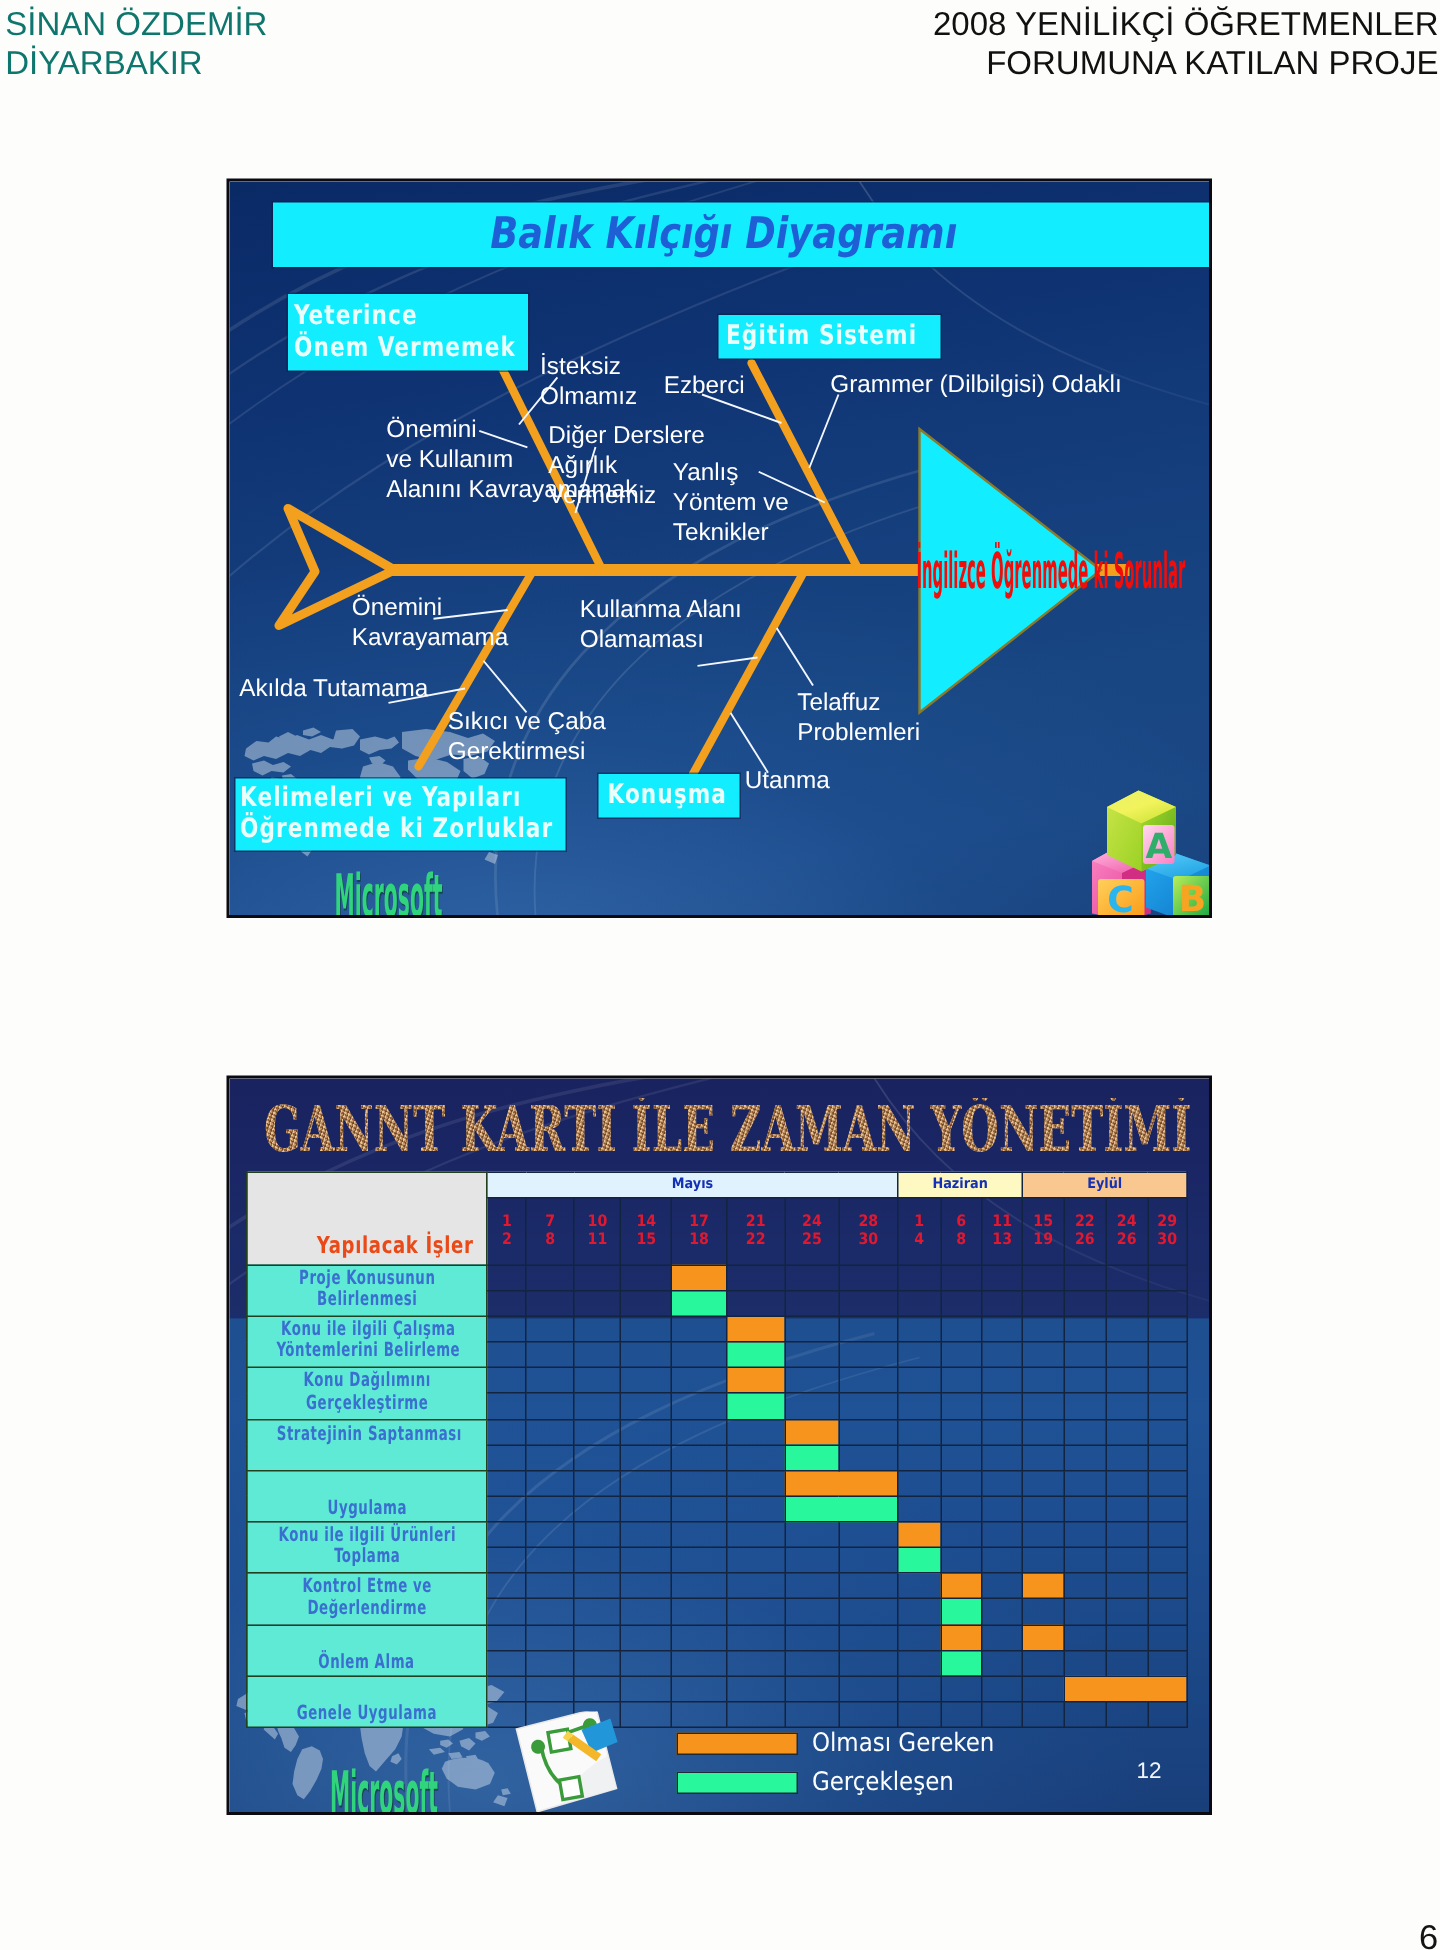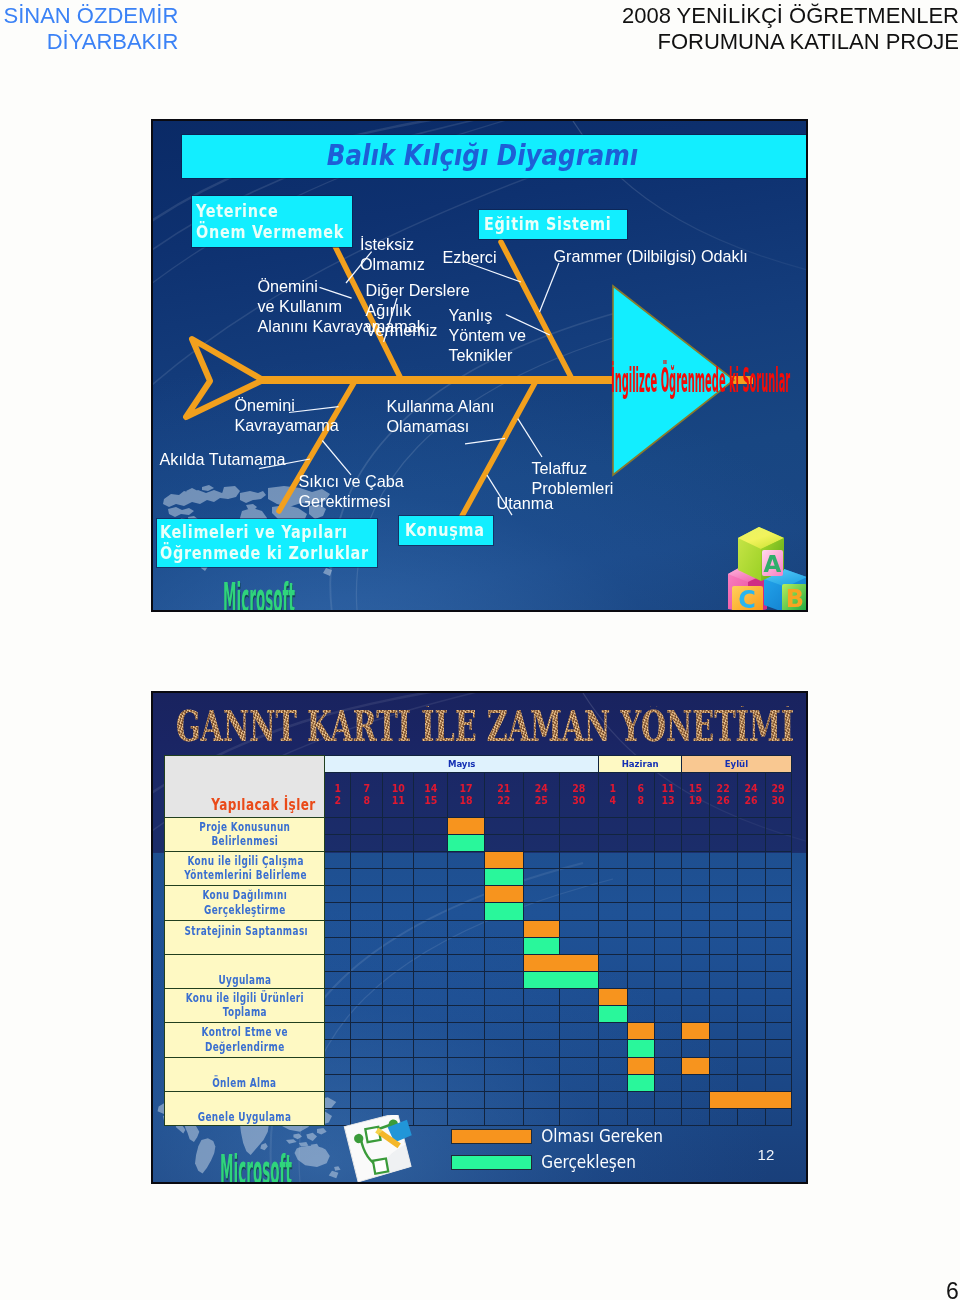--- a/index.html
+++ b/index.html
@@ -1,29 +1,29 @@
 <!DOCTYPE html>
 <html><head>
 <meta charset="utf-8">
 <style>
   * { box-sizing: border-box; }
   html,body { margin:0; padding:0; }
   body { width:960px; height:1300px; background:#fdfdfb; font-family:"Liberation Sans", sans-serif; position:relative; overflow:hidden; }
   .page { position:absolute; inset:0; }
 
   
-  .hdr-l { position:absolute; left:3.5px; top:2.5px; font-size:22px; line-height:26px; color:#3b82f6; white-space:nowrap;text-align:right; }
+  .hdr-l { position:absolute; left:3.5px; top:2.5px; font-size:22px; line-height:26px; color:#0f766e; white-space:nowrap; }
   .hdr-r { position:absolute; right:1px; top:2.5px; font-size:22px; line-height:26px; color:#111; text-align:right; white-space:nowrap; }
   .pageno { position:absolute; left:946px; top:1280px; font-size:23px; line-height:23px; color:#141414; }
 
   
   .slide { position:absolute; left:151px; width:657px; height:493px;
            border:2px solid #0a0a10; overflow:hidden; }
   #slide1 { top:119px; }
-  #slide2 { top:691px; }
+  #slide2 { top:717px; }
   .bg { position:absolute; inset:0; }
   #slide1 .bg { background:
         radial-gradient(ellipse 120% 90% at 30% 112%, rgba(70,130,200,0.55) 0%, rgba(40,95,170,0.25) 40%, rgba(0,0,0,0) 70%),
         linear-gradient(171deg,#0a2a66 0%, #0e3170 22%, #143d7c 48%, #184682 70%, #1a4784 86%, #174078 100%); }
   #slide2 .bg { background:
         radial-gradient(ellipse 95% 72% at 26% 96%, rgba(85,150,215,0.40) 0%, rgba(45,105,180,0.18) 45%, rgba(0,0,0,0) 72%),
         linear-gradient(180deg,
           #19235f 0%, #1a2564 10%, #1b2a68 22%, #1b2d6a 32.6%,
           #1e4f90 32.8%, #1f5296 45%, #1d4d90 62%, #1b4786 80%, #193f7a 100%); }
   .cyanbox { position:absolute; background:#12eeff; box-shadow:0 0 0 1px rgba(10,30,70,.55); }
@@ -45,42 +45,42 @@
   #c1 { left:289.5px; top:125.5px; }
   #c2 { left:400.5px; top:124.5px; }
   #c3 { left:104.5px; top:154.5px; }
   #c4 { left:212.5px; top:158.5px; }
   #c5 { left:295.5px; top:183.5px; }
   #c6 { left:81.5px; top:273.5px; }
   #c7 { left:233.5px; top:274.5px; }
   #c8 { left:6.5px; top:327.5px; }
   #c9 { left:145.5px; top:349.5px; }
   #c10 { left:378.5px; top:336.5px; }
-  #c11 { left:343.5px; top:372px; }
+  #c11 { left:343.5px; top:389px; }
 
   #ms-wm { position:absolute; left:70px; top:457px; color:#2fd47c;
            font-family:"DejaVu Sans Condensed","DejaVu Sans",sans-serif; font-weight:bold; font-size:40px;
            line-height:40px; transform:scaleX(0.377); transform-origin:left top; white-space:nowrap;
            text-shadow:1.5px 1.5px 0 rgba(4,50,28,.55); }
 
   
   #g-title { position:absolute; left:23.2px; top:13px; white-space:nowrap;
              font-family:"DejaVu Serif Condensed","DejaVu Serif",serif; font-weight:bold;
              font-size:42px; line-height:42px; letter-spacing:0px;
              transform:scaleX(0.761); transform-origin:left top;
              color:#d3a06a;
              background-image:
                repeating-linear-gradient(112deg, rgba(90,45,15,.55) 0 1px, rgba(255,225,180,.35) 1px 2.2px, rgba(150,85,40,.3) 2.2px 3.4px),
                repeating-linear-gradient(22deg, rgba(60,30,10,.45) 0 1.2px, rgba(255,230,185,.3) 1.2px 2.6px),
                linear-gradient(#cfa06b,#cfa06b);
              -webkit-background-clip:text; background-clip:text; -webkit-text-fill-color:transparent; }
   #g-table { position:absolute; left:11.1px; top:61.5px; }
   .gt { border-collapse:collapse; table-layout:fixed; width:624.5px; }
   .gt td { border:1px solid #12243f; padding:0; }
-  .gt td.lbl-c { background:#fef9c3; text-align:center; vertical-align:middle; border-color:#22401f; }
+  .gt td.lbl-c { background:#5eead4; text-align:center; vertical-align:middle; border-color:#22401f; }
   .lbl-s { display:inline-block; color:#3a6fd0;
            font-family:"DejaVu Sans Condensed","DejaVu Sans",sans-serif; font-weight:bold;
            font-size:13px; line-height:14.5px; letter-spacing:0.5px; white-space:pre;
            transform:scaleX(0.76); transform-origin:center center; }
   .gt td.hdr-task { background:#e5e5e5; text-align:right; vertical-align:bottom; border-color:#22401f; padding-bottom:3px; }
   .hdr-s { display:inline-block; color:#ea4a18;
            font-family:"DejaVu Sans Condensed","DejaVu Sans",sans-serif; font-weight:bold;
            font-size:15.5px; line-height:16px; letter-spacing:0.5px; white-space:nowrap;
            transform:scaleX(0.864); transform-origin:center center; }
   .gt td.mon { text-align:center; color:#1430b4; font-family:"DejaVu Sans Condensed","DejaVu Sans",sans-serif;

